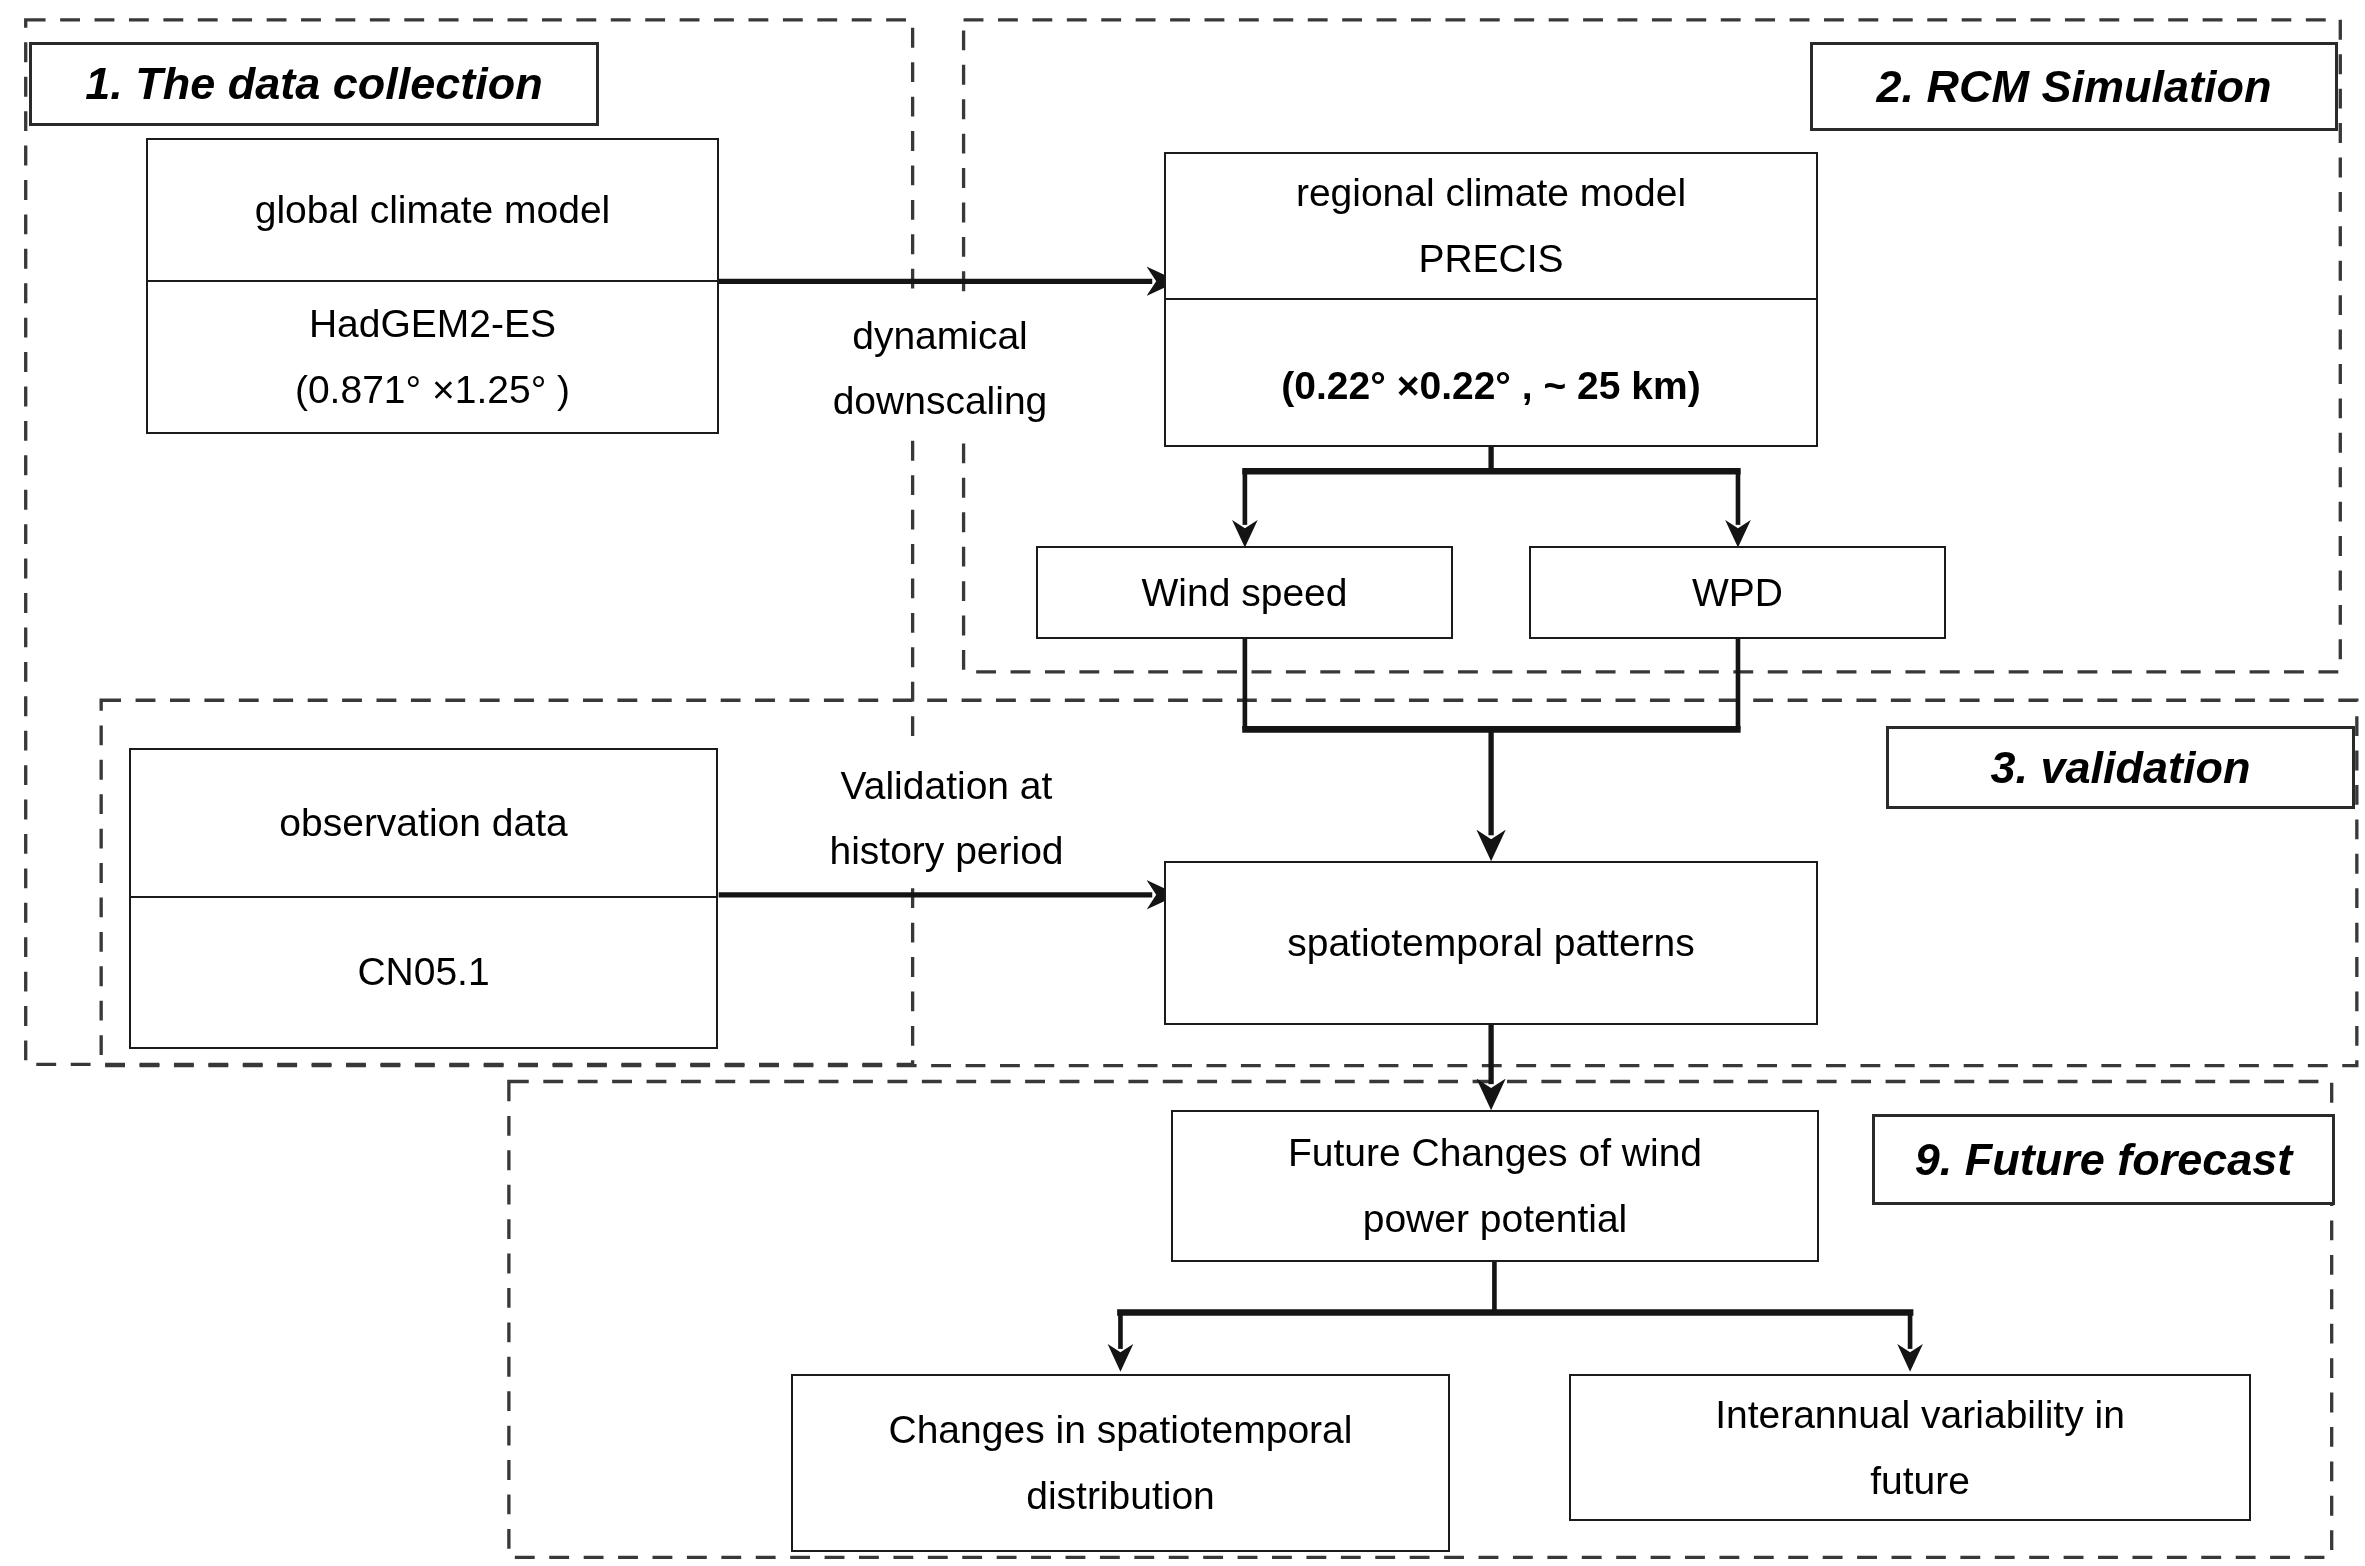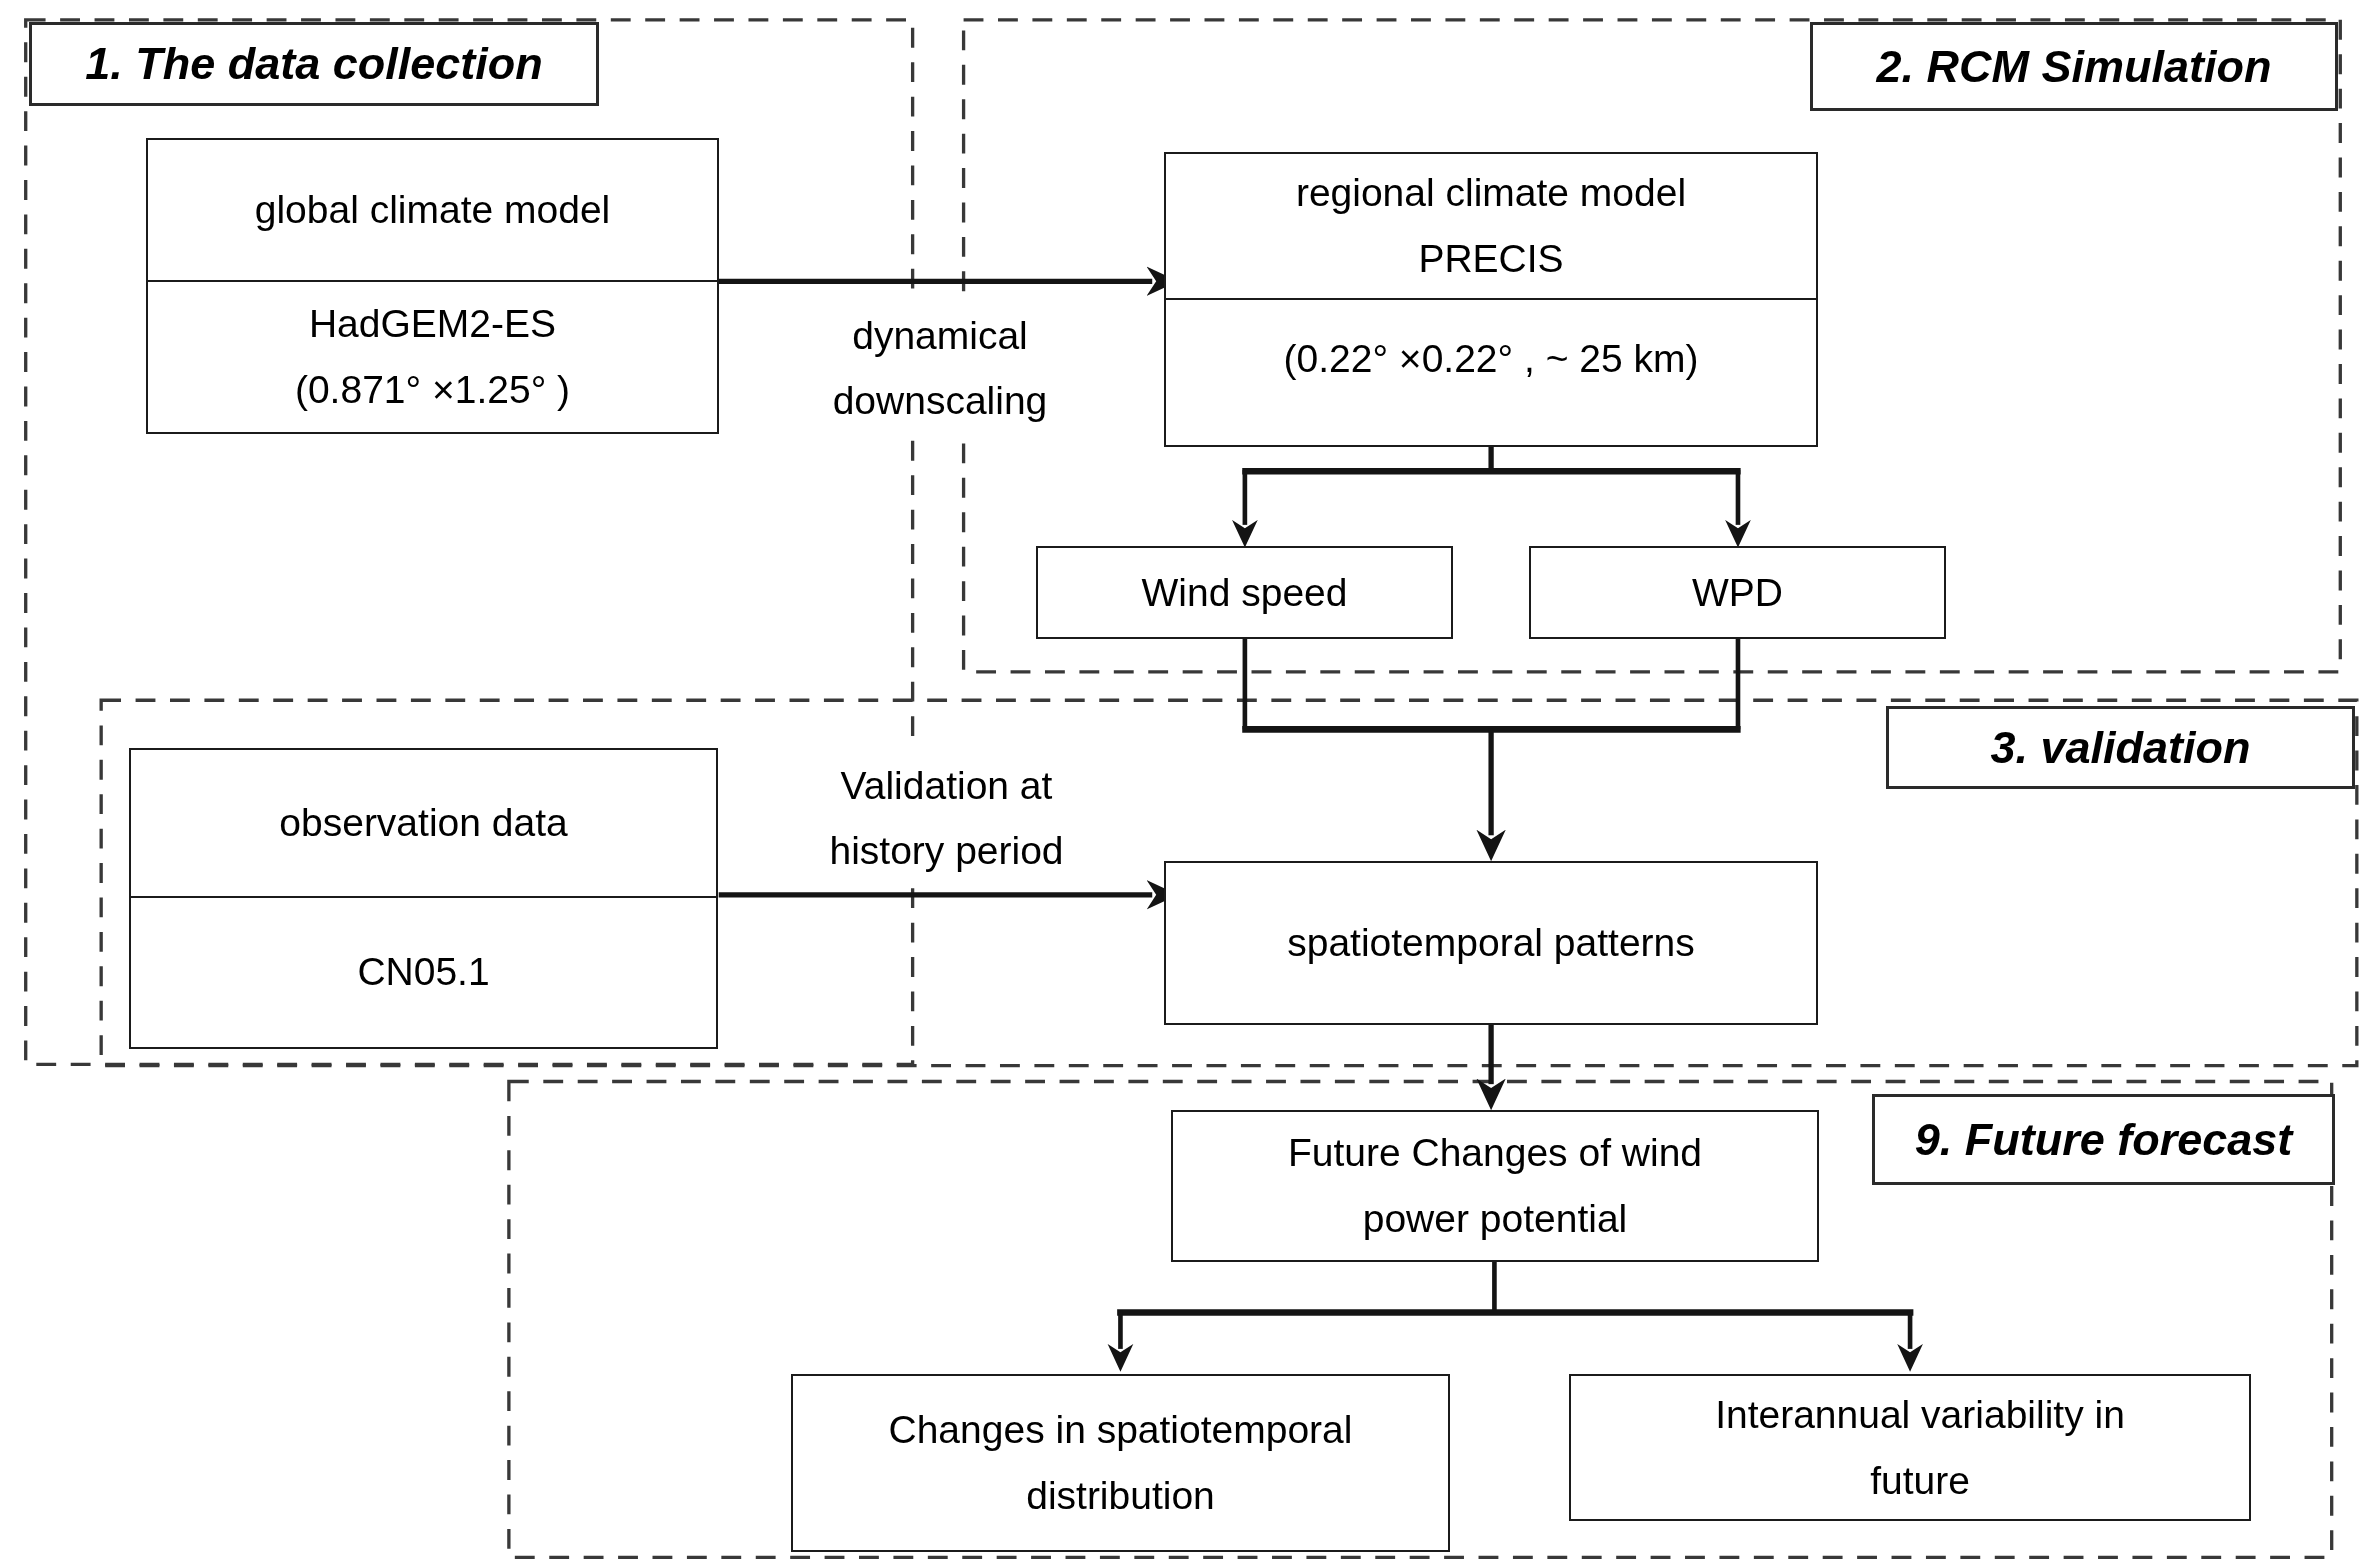--- a/index.html
+++ b/index.html
@@ -13,20 +13,21 @@
   }
   svg.layer{position:absolute;left:0;top:0;width:2366px;height:1566px;}
   .title-box{
     position:absolute;
     background:#fff;
     border:3.3px solid #2a2a2a;
     display:flex;align-items:center;justify-content:center;
     font-size:45px;font-weight:bold;font-style:italic;
     box-sizing:border-box;
     white-space:nowrap;
+    margin-top:20px;
   }
   .node{
     position:absolute;
     background:#fff;
     border:2.6px solid #1b1b1b;
     box-sizing:border-box;
     display:flex;flex-direction:column;align-items:center;justify-content:center;
     text-align:center;
     font-size:39px;
   }
@@ -105,21 +106,21 @@
       <div class="line">HadGEM2-ES</div>
       <div class="line">(0.871° ×1.25° )</div>
     </div>
   </div>
 
   <div class="node" style="left:1164px;top:136px;width:654px;height:295px;padding:0;margin-top:16px;">
     <div class="sec top" style="height:147px;">
       <div class="line">regional climate model</div>
       <div class="line">PRECIS</div>
     </div>
-    <div class="sec" style="height:146px;justify-content:flex-start;padding-top:26.5px;">
+    <div class="sec" style="height:146px;justify-content:center;padding-top:26.5px;font-weight:bold;">
       <div class="line">(0.22° ×0.22° , ~ 25 km)</div>
     </div>
   </div>
 
   <div class="node" style="left:1036px;top:546px;width:417px;height:93px;">
     <span>Wind speed</span>
   </div>
   <div class="node" style="left:1529px;top:546px;width:417px;height:93px;">
     <span>WPD</span>
   </div>

